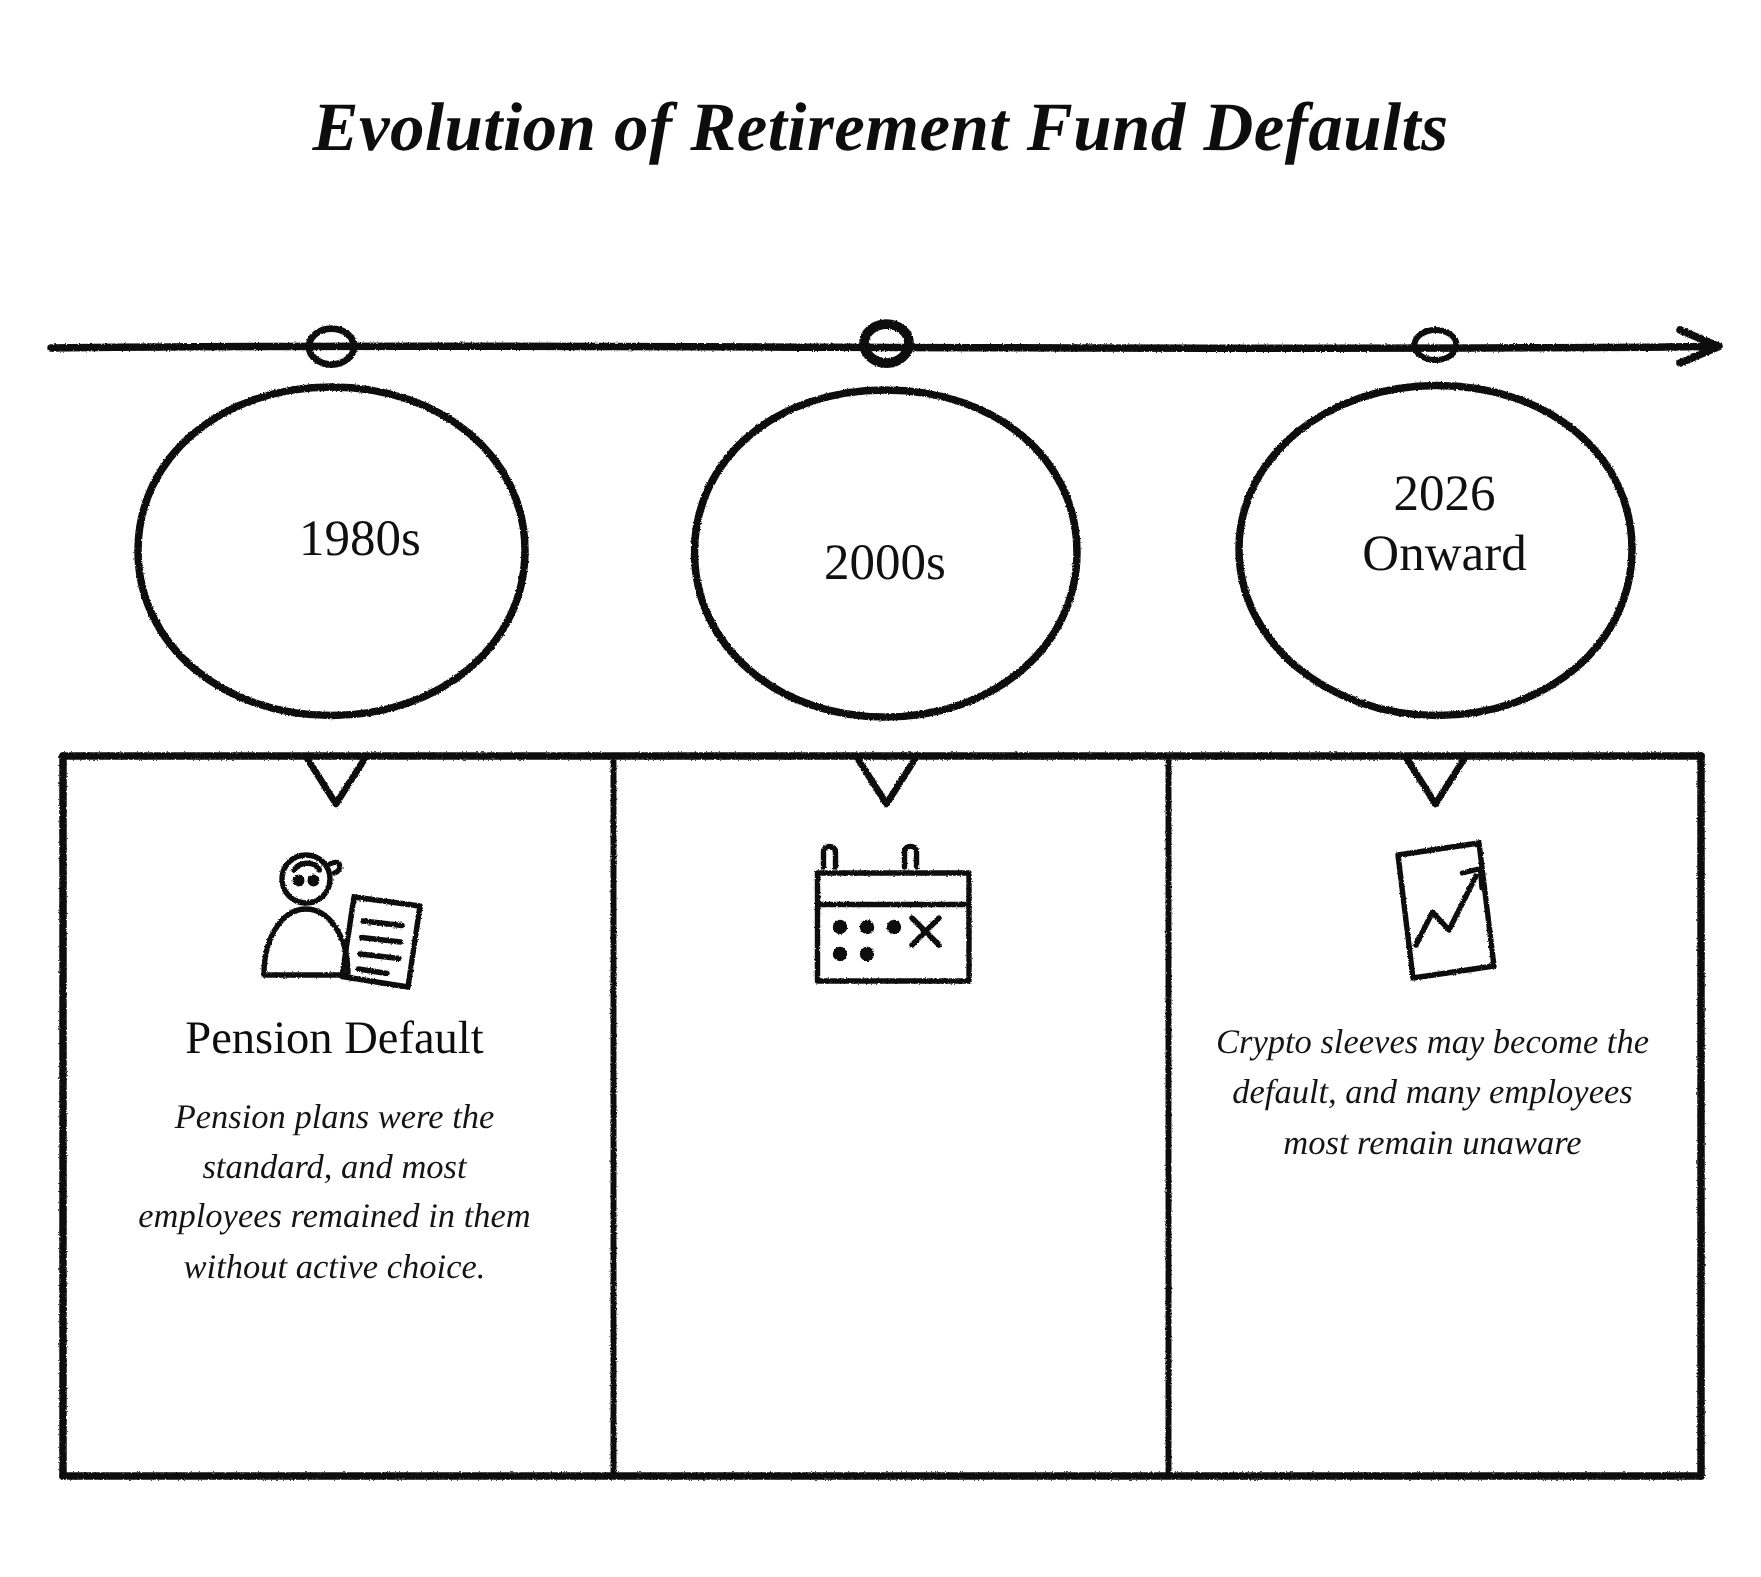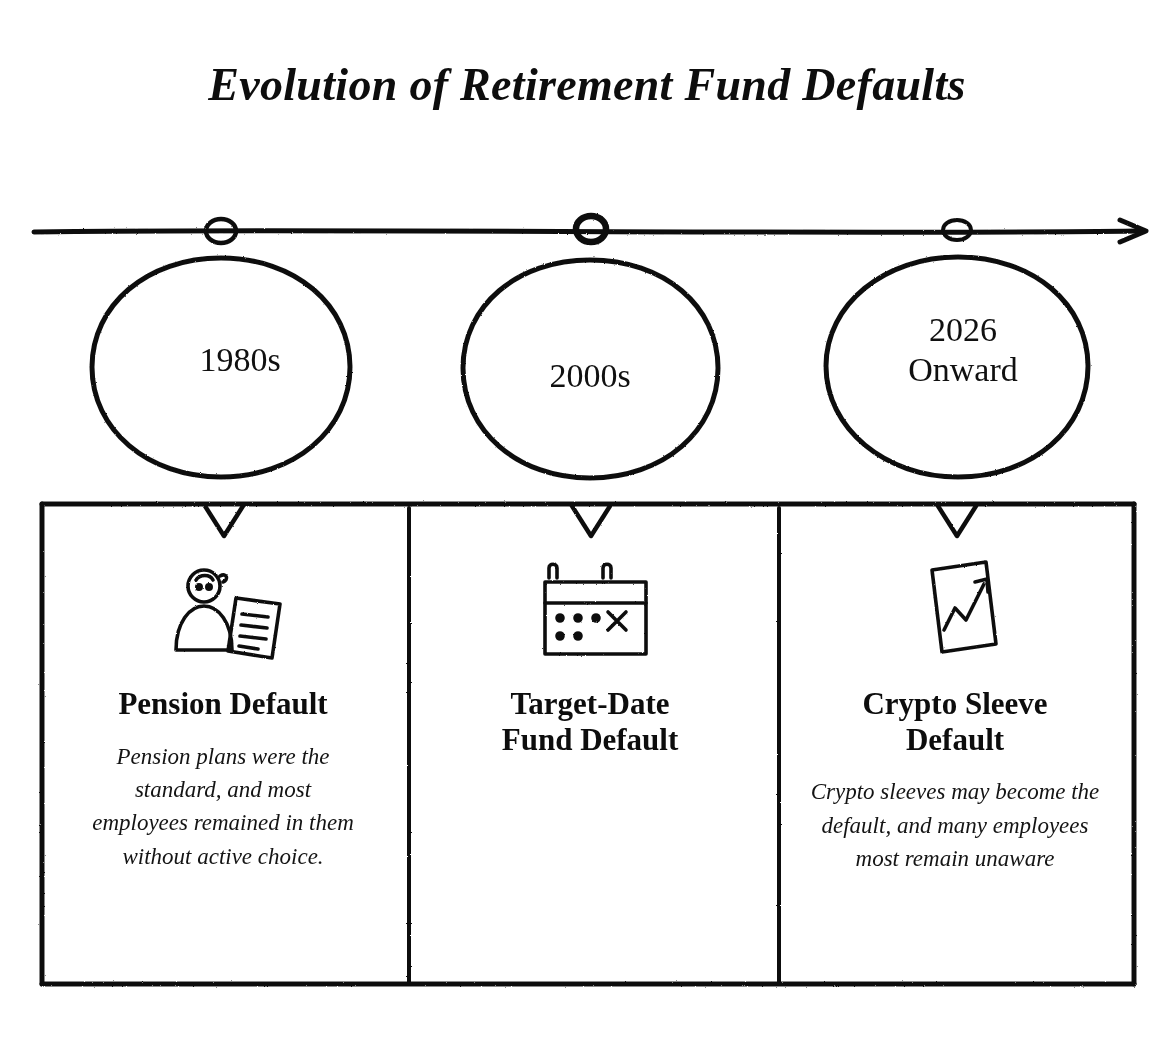--- a/index.html
+++ b/index.html
@@ -68,23 +68,23 @@
   #col-1 { left: 425px; }
   #col-2 { left: 790px; }
 
   .col-icon {
     height: 100px;
     display: flex;
     align-items: flex-end;
     justify-content: center;
   }
   .col-heading {
-    margin-top: 26px;
+    margin-top: 14px;
     font-size: 31px;
-    font-weight: 700;
+    font-weight: 400;
     line-height: 1.15;
     color: #0d0d0d;
     white-space: pre-line;
   }
   .col-body {
     margin-top: 18px;
     font-size: 23px;
     line-height: 1.45;
     color: #141414;
     padding: 0 14px;
@@ -192,24 +192,20 @@
 Onward</div>
 
   <div class="col" id="col-0">
     <div class="col-icon"></div>
     <div class="col-heading">Pension Default</div>
     <div class="col-body">Pension plans were the standard, and most employees remained in them without active choice.</div>
   </div>
 
   <div class="col" id="col-1">
     <div class="col-icon"></div>
-    <div class="col-heading">Target-Date
-Fund Default</div>
   </div>
 
   <div class="col" id="col-2">
     <div class="col-icon"></div>
-    <div class="col-heading">Crypto Sleeve
-Default</div>
     <div class="col-body">Crypto sleeves may become the default, and many employees most remain unaware</div>
   </div>
 
 </div>
 
 </body></html>

